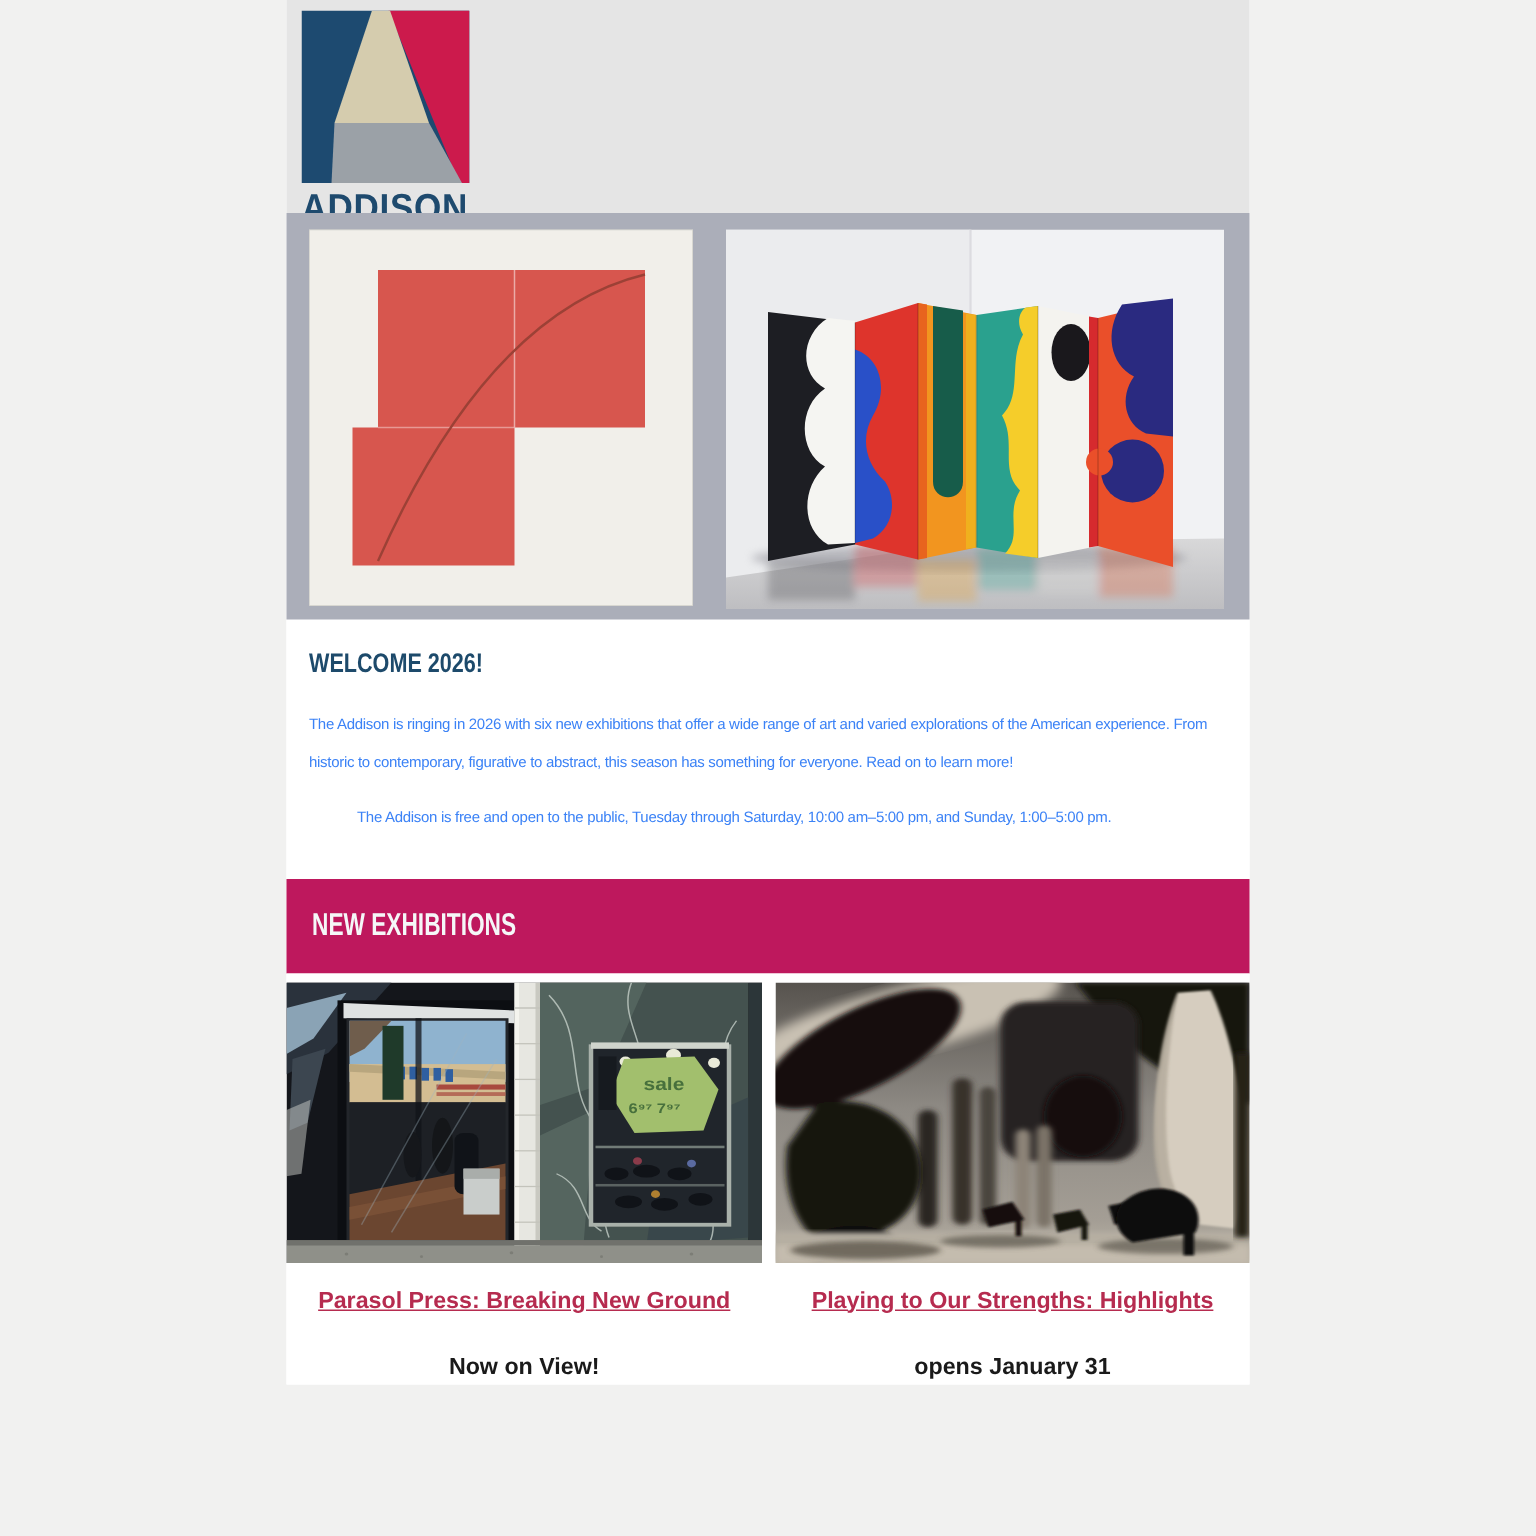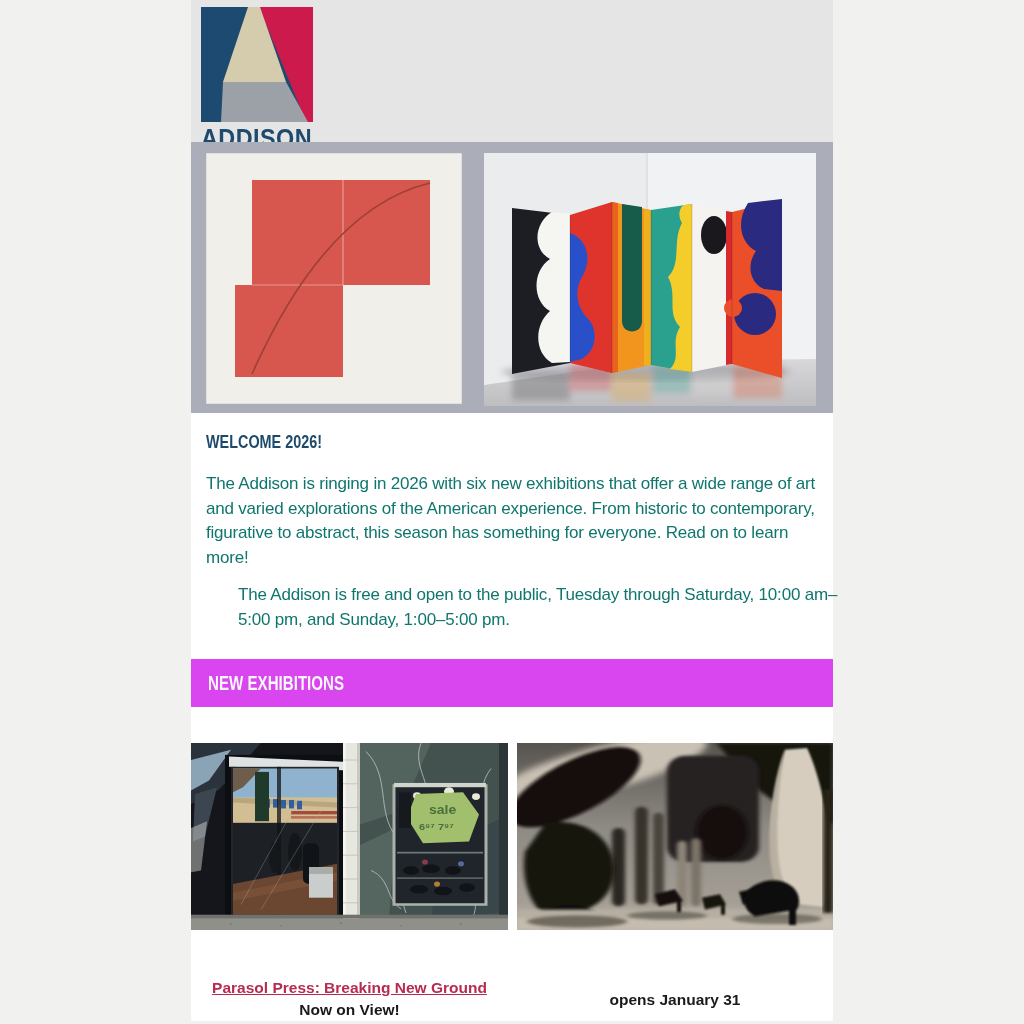--- a/index.html
+++ b/index.html
@@ -22,44 +22,44 @@
   .art-left { position:absolute; left:15px; top:11px; width:256px; height:251px; }
   .art-right { position:absolute; left:293px; top:11px; width:332px; height:253px; }
   .art-left svg, .art-right svg { display:block; width:100%; height:100%; }
   
   .welcome { background:#ffffff; padding:20px 14px 27px 15px; }
   .welcome h2 {
     margin:0 0 21px; font-size:18px; line-height:18px; color:#1d4a6b;
     transform:scaleX(0.8); transform-origin:0 50%; white-space:nowrap; font-weight:700;
   }
   .welcome p {
-    margin:0 0 13px; width:612px; font-size:17px; line-height:24.5px;
-    color:#0f766e; letter-spacing:-0.2px;
+    margin:0 0 13px; width:612px; font-size:10px; line-height:24.5px;
+    color:#3b82f6; letter-spacing:-0.2px;
   }
   .welcome p:last-child { margin-bottom:0;margin-left:32px; }
   
-  .band { height:48px; background:#d946ef; display:flex; align-items:center; padding-left:17px; }
+  .band { height:63px; background:#be185d; display:flex; align-items:center; padding-left:17px; }
   .band-label {
     color:#f5f7f8; font-weight:700; font-size:21px; white-space:nowrap;
     transform:scaleX(0.72); transform-origin:0 50%;
   }
   .gap6 { height:6px; background:#ffffff; }
   
   .exh-row { display:flex; background:#ffffff; }
   .exh-col { width:317px; }
   .exh-col + .exh-col { margin-left:9px; width:316px; }
-  .exh-img { display:block; width:100%; height:187px; cursor:pointer;margin-top:30px; }
+  .exh-img { display:block; width:100%; height:187px; cursor:pointer; }
   .exh-img svg { display:block; width:100%; height:100%; }
   .caps { display:flex; background:#ffffff; }
   .cap { width:317px; text-align:center; padding-top:15px; }
   .cap + .cap { margin-left:9px; width:316px; }
   .link-wrap { min-height:44px; }
   a.exh-link {
     color:#b62b4f; font-weight:700; font-size:15.5px; line-height:22px;
-    text-decoration:underline; display:inline-block;margin-top:32px;
+    text-decoration:underline; display:inline-block;
   }
   a.exh-link span { display:block; }
   .sub { font-weight:700; font-size:15.5px; line-height:22px; color:#1a1a1a; }
 </style>
 </head>
 <body>
 
 <div class="email">
 
   <div class="hdr">
@@ -331,19 +331,20 @@
       <div class="link-wrap">
         <a class="exh-link" href="#">
           <span>Parasol Press: Breaking New Ground</span>
         </a>
       </div>
       <div class="sub">Now on View!</div>
     </div>
     <div class="cap">
       <div class="link-wrap">
         <a class="exh-link" href="#">
+          <span>Playing to Our Strengths: Highlights</span>
         </a>
       </div>
       <div class="sub">opens January 31</div>
     </div>
   </div>
 
 </div>
 
 </body></html>

